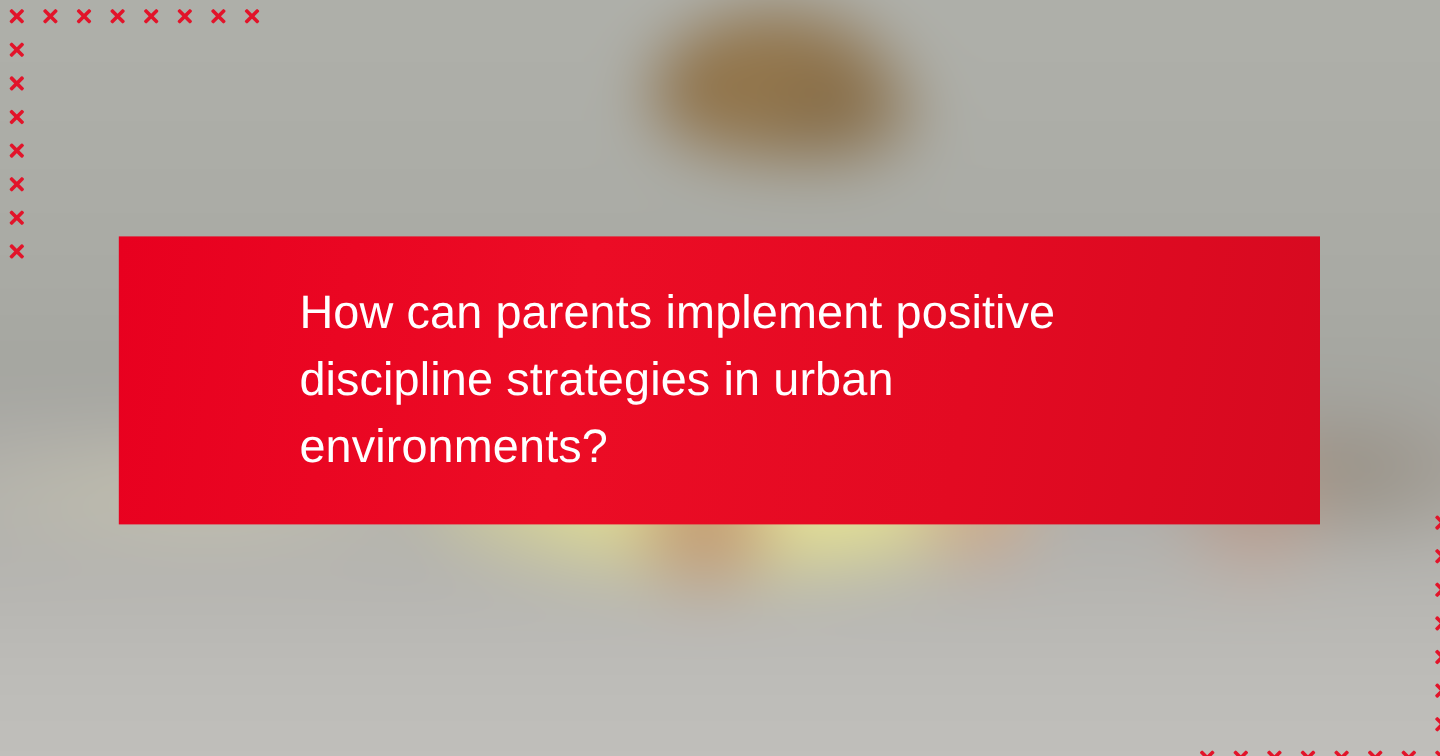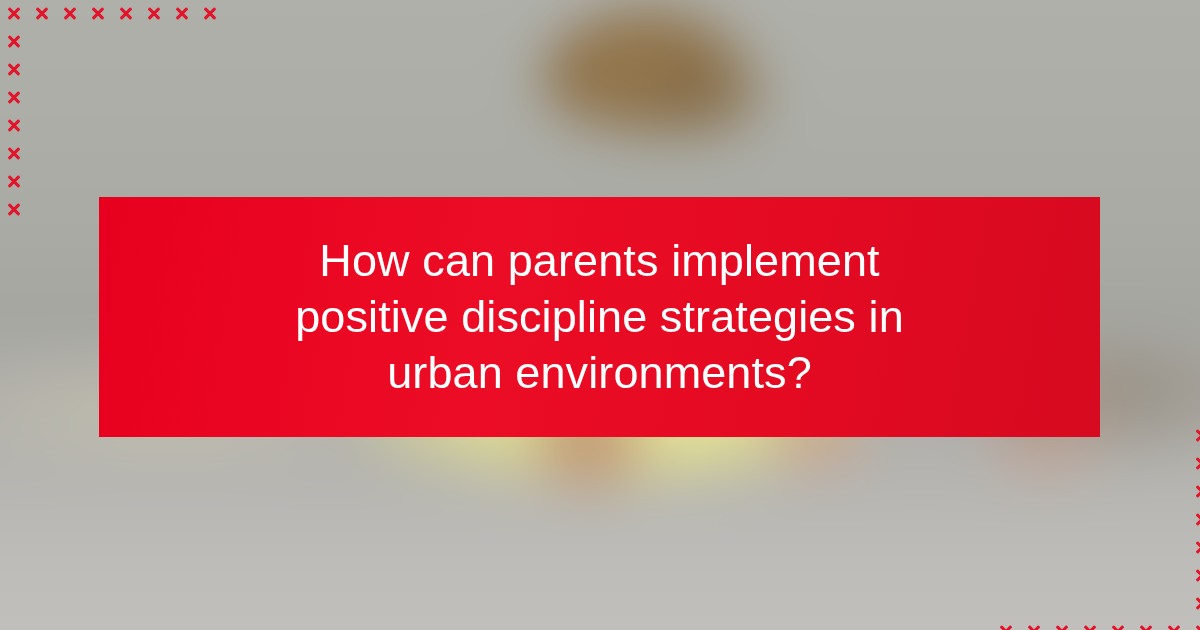--- a/index.html
+++ b/index.html
@@ -139,24 +139,23 @@
     height: 240px;
     background: linear-gradient(100deg, #e8001f 0%, #ec0c25 38%, #e30a22 70%, #d60a20 100%);
     display: flex;
     align-items: center;
     justify-content: center;
     box-sizing: border-box;
     padding: 0 60px;
   }
   .banner-title {
     color: #ffffff;
-    font-size: 45px;
+    font-size: 39px;
     line-height: 56px;
     font-weight: 400;
-    text-align: center;
     letter-spacing: 0.1px;
     max-width: 700px;
     font-family: "Liberation Sans", sans-serif;
   }
 </style>
 </head>
 <body>
 
 <div id="stage">
 

